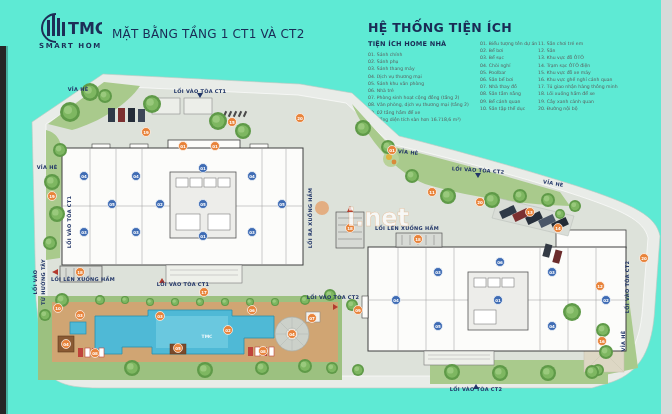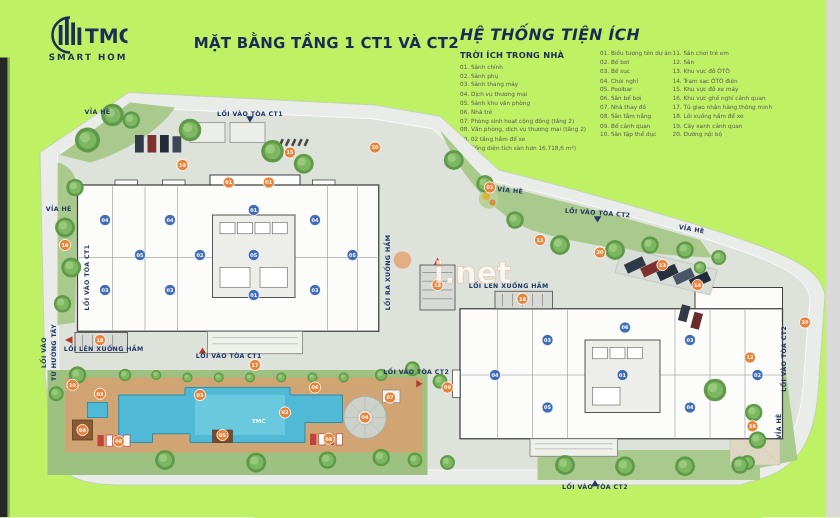--- a/index.html
+++ b/index.html
@@ -1,25 +1,25 @@
 <!DOCTYPE html>
 <html><head>
 <meta charset="utf-8">
 <style>
   html,body{margin:0;padding:0;background:#ffffff;}
-  .stage{position:relative;width:672px;height:414px;overflow:hidden;background:#bef264;
+  .stage{position:relative;width:672px;height:414px;overflow:hidden;background:#5eead4;
          font-family:"DejaVu Sans","Liberation Sans",sans-serif;}
   .edge-left{position:absolute;left:0;top:46px;width:6px;height:368px;background:#262626;}
   .edge-left-soft{position:absolute;left:6px;top:46px;width:2px;height:368px;background:rgba(0,0,0,.25);}
   .edge-right{position:absolute;right:0;top:0;width:11px;height:414px;background:#d9d9d9;}
   .logo{position:absolute;left:26px;top:4px;}
-  .page-title{position:absolute;left:112px;top:27px;font-size:12px;font-weight:bold;
-              color:#1a2b55;letter-spacing:.2px;white-space:nowrap;margin-left:43px;}
+  .page-title{position:absolute;left:112px;top:27px;font-size:12px;font-weight:normal;
+              color:#1a2b55;letter-spacing:.2px;white-space:nowrap;}
   .legend{position:absolute;left:368px;top:20px;width:296px;}
-  .legend-title{font-size:12.5px;font-weight:bold;color:#1a2b55;letter-spacing:.3px;font-style:italic;}
+  .legend-title{font-size:12.5px;font-weight:bold;color:#1a2b55;letter-spacing:.3px;}
   .legend-cols{display:flex;margin-top:5px;}
   .leg-col-indoor{width:112px;}
   .leg-col-outdoor{width:184px;}
   .leg-head{font-size:6.6px;font-weight:bold;color:#1a2b55;margin-bottom:3px;letter-spacing:.2px;}
   .leg-items{font-size:4.6px;color:#5a5a5a;line-height:7.2px;}
   .leg-items div{white-space:nowrap;}
   .leg-note{font-size:4.6px;color:#5a5a5a;line-height:7.2px;padding-left:7px;white-space:nowrap;}
   .out-cols{display:flex;}
   .out-c1{width:58px;}
   .out-c2{width:120px;}
@@ -45,21 +45,21 @@
       <text x="13" y="44" font-size="7" font-weight="bold" letter-spacing="1.6" fill="#1d2e57" id="logo-sub">SMART HOME</text>
     </svg>
   </div>
 
   <div class="page-title">MẶT BẰNG TẦNG 1 CT1 VÀ CT2</div>
 
   <div class="legend">
     <div class="legend-title">HỆ THỐNG TIỆN ÍCH</div>
     <div class="legend-cols">
       <div class="leg-col-indoor">
-        <div class="leg-head">TRỜI ÍCH TRONG NHÀ</div>
+        <div class="leg-head">TIỆN ÍCH HOME NHÀ</div>
         <div class="leg-items" id="indoor-items">
             <div>01. Sảnh chính</div>
             <div>02. Sảnh phụ</div>
             <div>03. Sảnh thang máy</div>
             <div>04. Dịch vụ thương mại</div>
             <div>05. Sảnh khu văn phòng</div>
             <div>06. Nhà trẻ</div>
             <div>07. Phòng sinh hoạt cộng đồng (tầng 2)</div>
             <div>08. Văn phòng, dịch vụ thương mại (tầng 2)</div>
             <div>09. 02 tầng hầm để xe</div>

